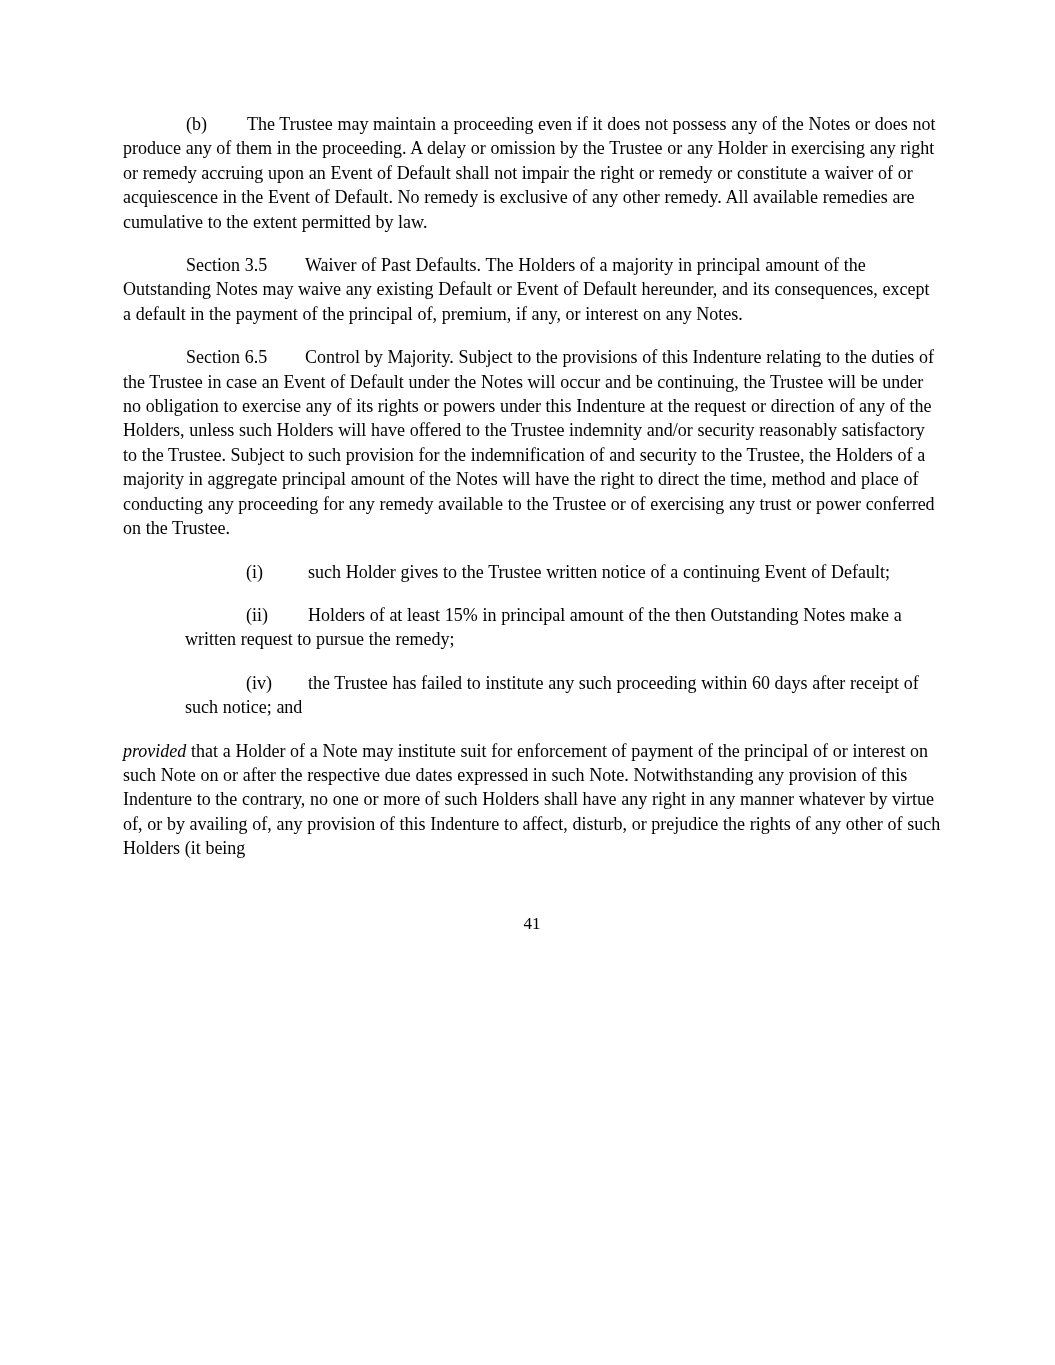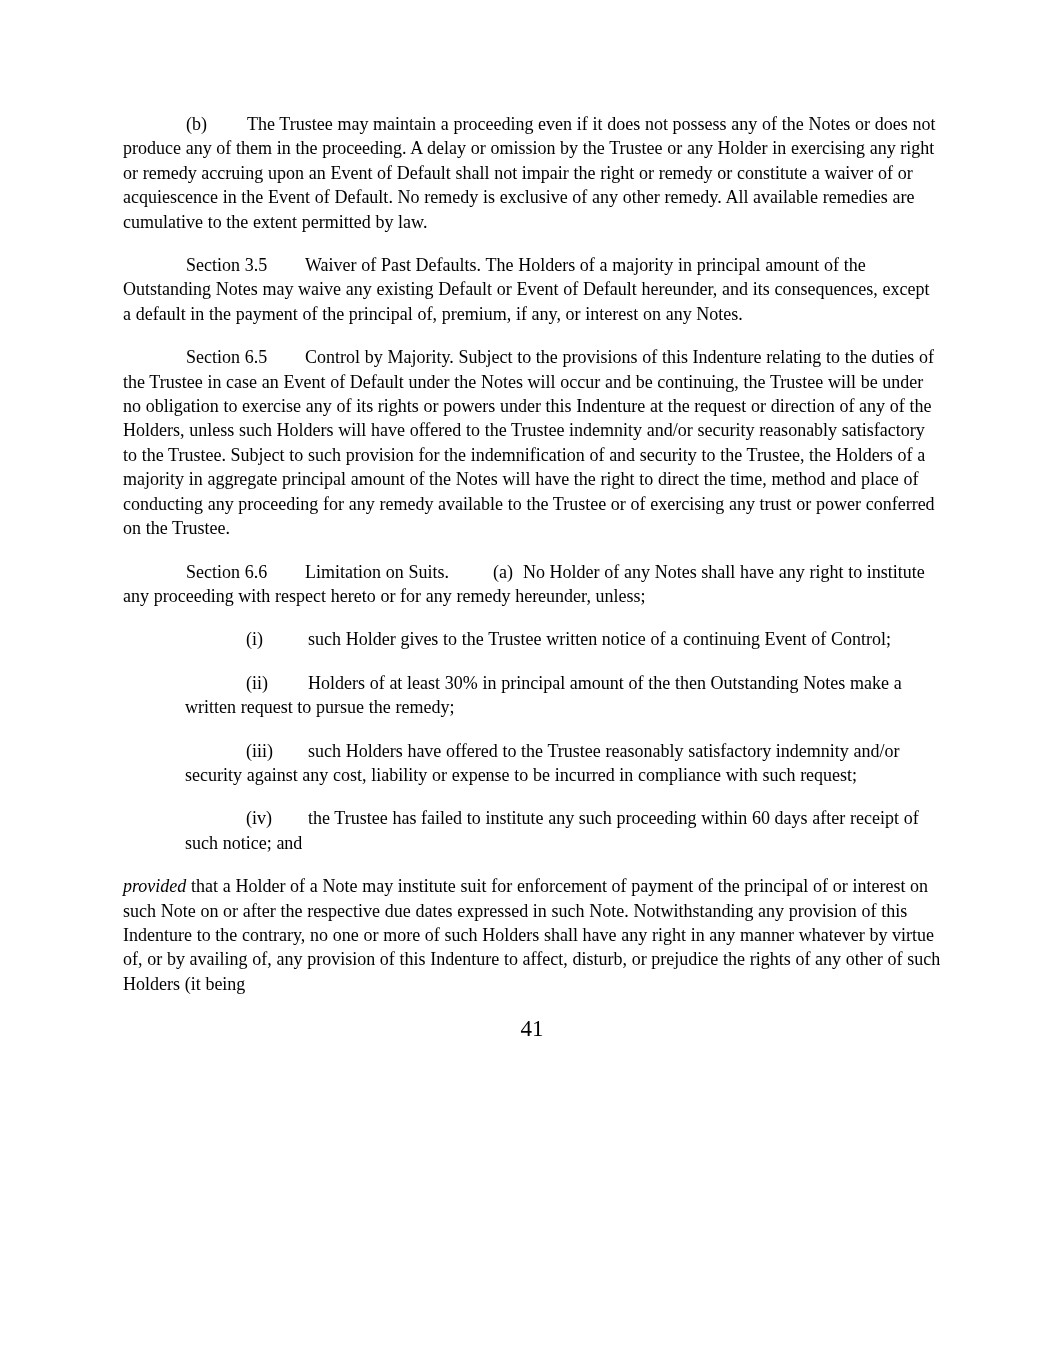--- a/index.html
+++ b/index.html
@@ -57,44 +57,42 @@
   .item-marker {
     display: inline-block;
     width: 62px;
     text-indent: 0;
   }
   .lead-italic {
     font-style: italic;
   }
   .footer {
     width: 818px;
-    margin-top: 20px;
+    margin-top: 53px;
     text-align: center;
-    font-size: 23px;
+    font-size: 17px;
   }
 </style>
 </head>
 <body>
 
 <div class="page">
   <div class="content">
 
     <p class="para"><span class="marker">(b)</span><span>The Trustee may maintain a proceeding even if it does not possess any of the Notes or does not produce any of them in the proceeding. A delay or omission by the Trustee or any Holder in exercising any right or remedy accruing upon an Event of Default shall not impair the right or remedy or constitute a waiver of or acquiescence in the Event of Default. No remedy is exclusive of any other remedy. All available remedies are cumulative to the extent permitted by law.</span></p>
 
     <p class="para"><span class="section-label">Section 3.5</span><span class="section-title">Waiver of Past Defaults</span><span>. The Holders of a majority in principal amount of the Outstanding Notes may waive any existing Default or Event of Default hereunder, and its consequences, except a default in the payment of the principal of, premium, if any, or interest on any Notes.</span></p>
 
     <p class="para"><span class="section-label">Section 6.5</span><span class="section-title">Control by Majority</span><span>. Subject to the provisions of this Indenture relating to the duties of the Trustee in case an Event of Default under the Notes will occur and be continuing, the Trustee will be under no obligation to exercise any of its rights or powers under this Indenture at the request or direction of any of the Holders, unless such Holders will have offered to the Trustee indemnity and/or security reasonably satisfactory to the Trustee. Subject to such provision for the indemnification of and security to the Trustee, the Holders of a majority in aggregate principal amount of the Notes will have the right to direct the time, method and place of conducting any proceeding for any remedy available to the Trustee or of exercising any trust or power conferred on the Trustee.</span></p>
 
-    <p class="para"><span class="section-label">Section 6.6</span><span class="section-title">Limitation on Suits</span><span>.</span><span class="sp48"></span><span>(a)</span><span class="sp12"></span><span>No Holder of any Notes shall have any right to institute any proceeding with respect hereto or for any remedy hereunder, unless;</span></p>
 
-    <div class="list-item"><span class="item-marker">(i)</span><span>such Holder gives to the Trustee written notice of a continuing Event of Control;</span></div>
+    <div class="list-item"><span class="item-marker">(i)</span><span>such Holder gives to the Trustee written notice of a continuing Event of Default;</span></div>
 
-    <div class="list-item"><span class="item-marker">(ii)</span><span>Holders of at least 30% in principal amount of the then Outstanding Notes make a written request to pursue the remedy;</span></div>
+    <div class="list-item"><span class="item-marker">(ii)</span><span>Holders of at least 15% in principal amount of the then Outstanding Notes make a written request to pursue the remedy;</span></div>
 
-    <div class="list-item"><span class="item-marker">(iii)</span><span>such Holders have offered to the Trustee reasonably satisfactory indemnity and/or security against any cost, liability or expense to be incurred in compliance with such request;</span></div>
 
     <div class="list-item"><span class="item-marker">(iv)</span><span>the Trustee has failed to institute any such proceeding within 60 days after receipt of such notice; and</span></div>
 
 
     <p class="para para-flush"><em class="lead-italic">provided</em><span> that a Holder of a Note may institute suit for enforcement of payment of the principal of or interest on such Note on or after the respective due dates expressed in such Note. Notwithstanding any provision of this Indenture to the contrary, no one or more of such Holders shall have any right in any manner whatever by virtue of, or by availing of, any provision of this Indenture to affect, disturb, or prejudice the rights of any other of such Holders (it being</span></p>
 
   </div>
 
   <div class="footer"><span>41</span></div>
 </div>

